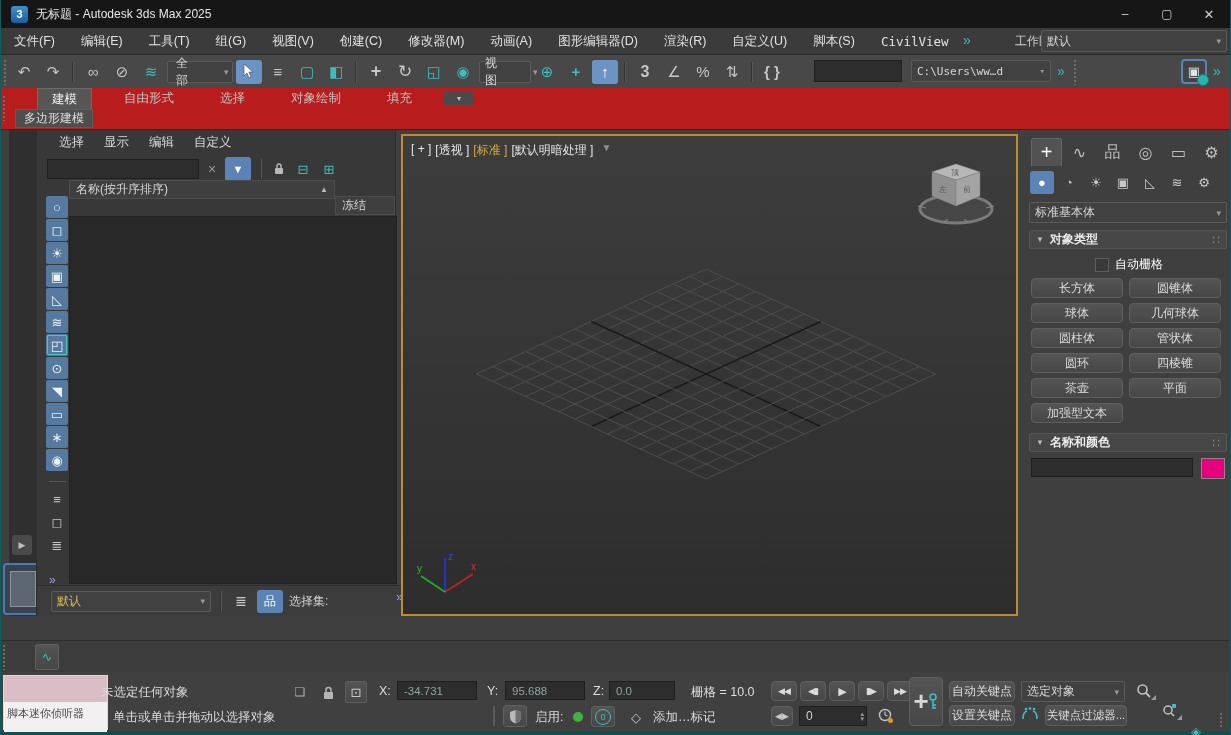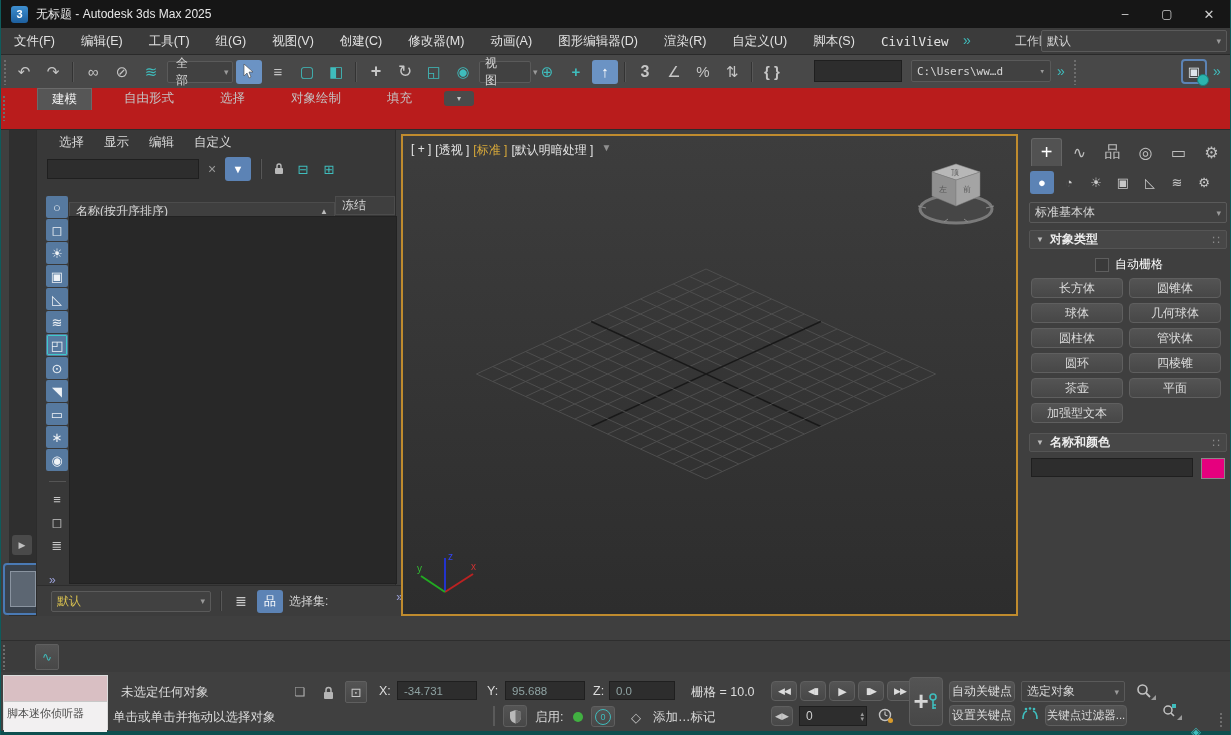--- a/index.html
+++ b/index.html
@@ -160,20 +160,23 @@
 
   <div id="ribbon" class="abs">
     <div class="flex" style="height:21px;padding-left:36px;gap:18px;">
       <span class="rtab active">建模</span>
       <span class="rtab">自由形式</span>
       <span class="rtab">选择</span>
       <span class="rtab">对象绘制</span>
       <span class="rtab">填充</span>
       <span class="ico" style="width:30px;height:15px;background:#4a4a4a;border-radius:3px;font-size:8px;">▾</span>
     </div>
+    <div class="flex" style="height:19px;padding-left:14px;">
+      <span style="background:#4e4e4e;border:1px solid #5c5c5c;padding:0 8px;height:17px;display:flex;align-items:center;color:#dedede;">多边形建模</span>
+    </div>
     <div class="abs grip" style="left:1px;top:7px;"></div>
   </div>
 
   <div class="abs" style="left:8px;top:130px;width:27px;height:486px;background:#2f2f2f;">
     <div class="abs ico" style="left:3px;top:405px;width:20px;height:20px;background:#4a4a4a;border-radius:3px;color:#c0c0c0;font-size:9px;">▶</div>
   </div>
   <div class="abs" style="left:2px;top:563px;width:40px;height:52px;border:2px solid #4a7ab5;border-radius:4px;background:#39424d;box-sizing:border-box;">
     <div class="abs" style="left:5px;top:6px;width:24px;height:34px;background:#5c6672;border:1px solid #8a94a0;"></div>
   </div>
 
@@ -192,21 +195,21 @@
       <span class="ico" style="width:16px;">
         <svg width="12" height="14" viewBox="0 0 12 14">
           <rect x="2" y="6" width="8" height="6" rx="1" fill="#b9b9b9"></rect>
           <path d="M4 6 V4 a2 2 0 0 1 4 0 V6" fill="none" stroke="#b9b9b9" stroke-width="1.4"></path>
         </svg>
       </span>
       <span class="ico teal" style="width:20px;font-size:13px;">⊟</span>
       <span class="ico teal" style="width:20px;font-size:13px;">⊞</span>
     </div>
 
-    <div class="abs colhdr" style="left:32px;top:72px;width:266px;justify-content:space-between;">
+    <div class="abs colhdr" style="left:32px;top:50px;width:266px;justify-content:space-between;">
       <span>名称(按升序排序)</span>
       <span style="font-size:8px;color:#bbb;">▲</span>
     </div>
     <div class="abs colhdr" style="left:298px;top:66px;width:60px;">
       <span>冻结</span>
     </div>
 
     <div class="abs" style="left:9px;top:66px;width:23px;">
       <div class="ico stripbtn on">○</div>
       <div class="ico stripbtn on">◻</div>
@@ -377,21 +380,21 @@
 
   </div>
 
   <div id="statusbar" class="abs">
 
     <div class="abs" style="left:2px;top:3px;width:103px;height:53px;border:1px solid #dcdcdc;background:#fff;">
       <div style="height:25px;background:#d9bfc3;border-bottom:1px solid #c8c8c8;"></div>
       <div style="height:26px;background:#f2f0f1;color:#4a4a4a;font-size:11px;padding:4px 3px 0;white-space:nowrap;overflow:hidden;">脚本迷你侦听器</div>
     </div>
 
-    <span class="abs statxt" style="left:120px;top:12px;">未选定任何对象</span>
+    <span class="abs statxt" style="left:100px;top:12px;">未选定任何对象</span>
     <span class="abs ico" style="left:288px;top:10px;width:22px;height:20px;color:#b0b0b0;">❏</span>
     <span class="abs ico" style="left:318px;top:10px;width:18px;height:20px;">
       <svg width="13" height="15" viewBox="0 0 13 15">
         <rect x="2" y="7" width="9" height="7" rx="1" fill="#b5b5b5"></rect>
         <path d="M4 7 V5 a2.5 2.5 0 0 1 5 0 V7" fill="none" stroke="#b5b5b5" stroke-width="1.5"></path>
       </svg>
     </span>
     <span class="abs ico btn" style="left:344px;top:9px;width:22px;height:22px;border-radius:2px;font-size:13px;">⊡</span>
     <span class="abs statxt" style="left:378px;top:12px;">X:</span>
     <div class="abs fld coordfld" style="left:396px;top:9px;width:80px;">-34.731</div>

